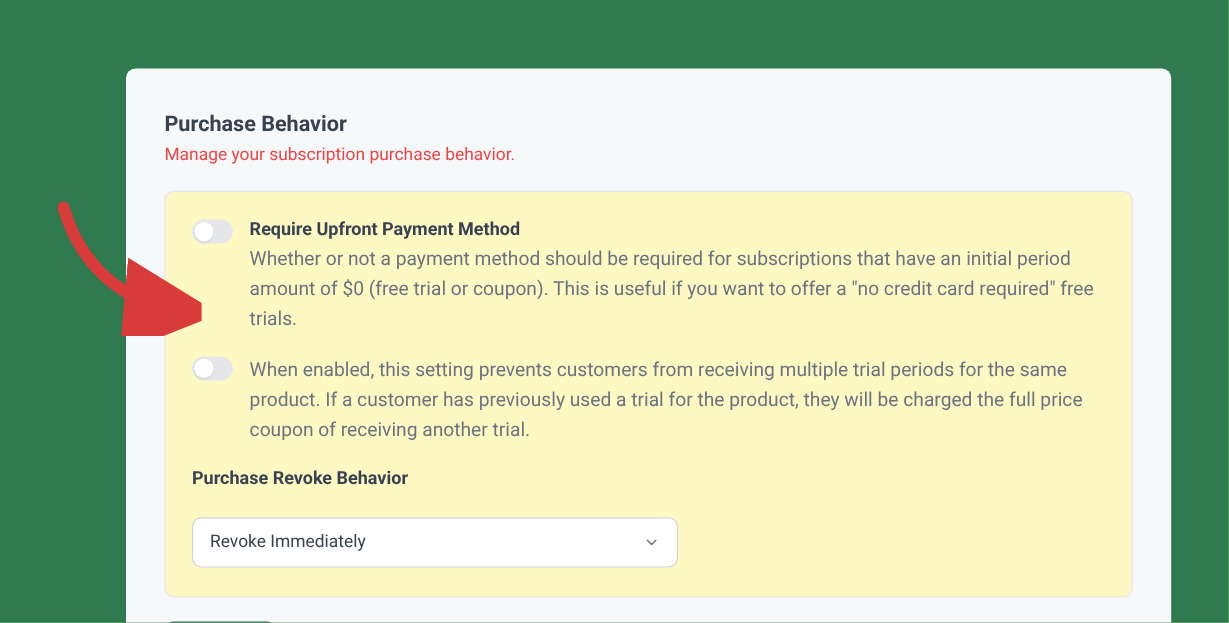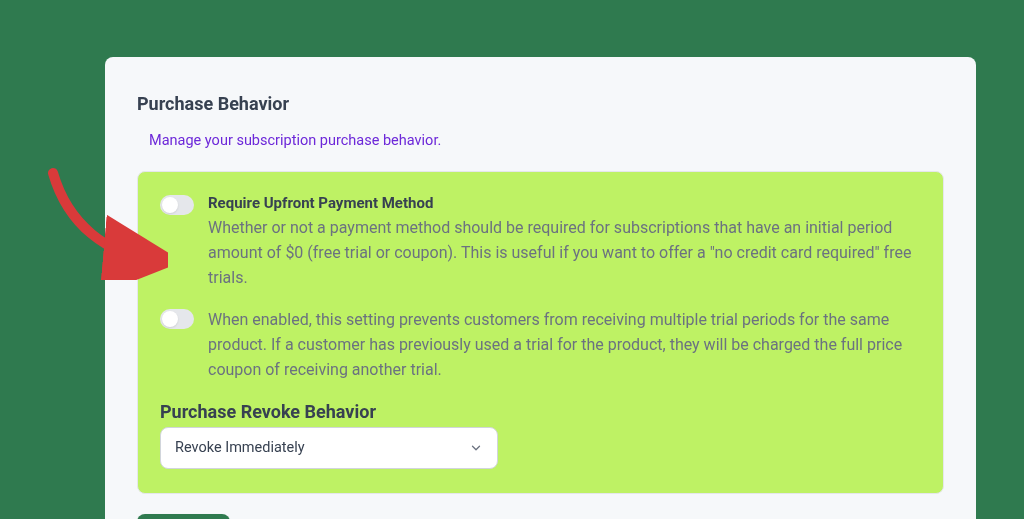--- a/index.html
+++ b/index.html
@@ -22,30 +22,29 @@
       right: 48px;
       bottom: 0;
       background: #f6f8fa;
       border-radius: 8px 8px 0 0;
       padding: 36px 32px 40px 32px;
     }
     .section-title {
       font-size: 18px;
       font-weight: 700;
       color: #374151;
-      margin-bottom: 18px;
+      margin-bottom: 6px;
     }
     .section-description {
       font-size: 14.5px;
-      color: #6d28d9;
+      color: #ef4444;
       margin-bottom: 22px;
-      margin-left: 12px;
     }
     .card {
-      background: #bef264;
+      background: #fef9c3;
       border: 1px solid #e5e7eb;
       border-radius: 8px;
       padding: 22px 22px 24px 22px;
     }
     .setting-row {
       display: flex;
       gap: 14px;
       margin-bottom: 18px;
     }
     .toggle {
@@ -77,29 +76,29 @@
       font-weight: 700;
       color: #374151;
       margin-bottom: 4px;
     }
     .setting-help {
       font-size: 16px;
       color: #6b7280;
       line-height: 1.55;
     }
     .select-label {
-      font-size: 18px;
+      font-size: 15px;
       font-weight: 700;
       color: #374151;
-      margin-bottom: 5px;
+      margin-bottom: 24px;
       margin-top: 4px;
     }
     .select-wrap {
       position: relative;
-      width: 338px;
+      width: 405px;
     }
     .select {
       width: 100%;
       height: 42px;
       border: 1px solid #d1d5db;
       border-radius: 8px;
       padding: 0 14px;
       font-size: 14.5px;
       color: #374151;
       background: #fff;

